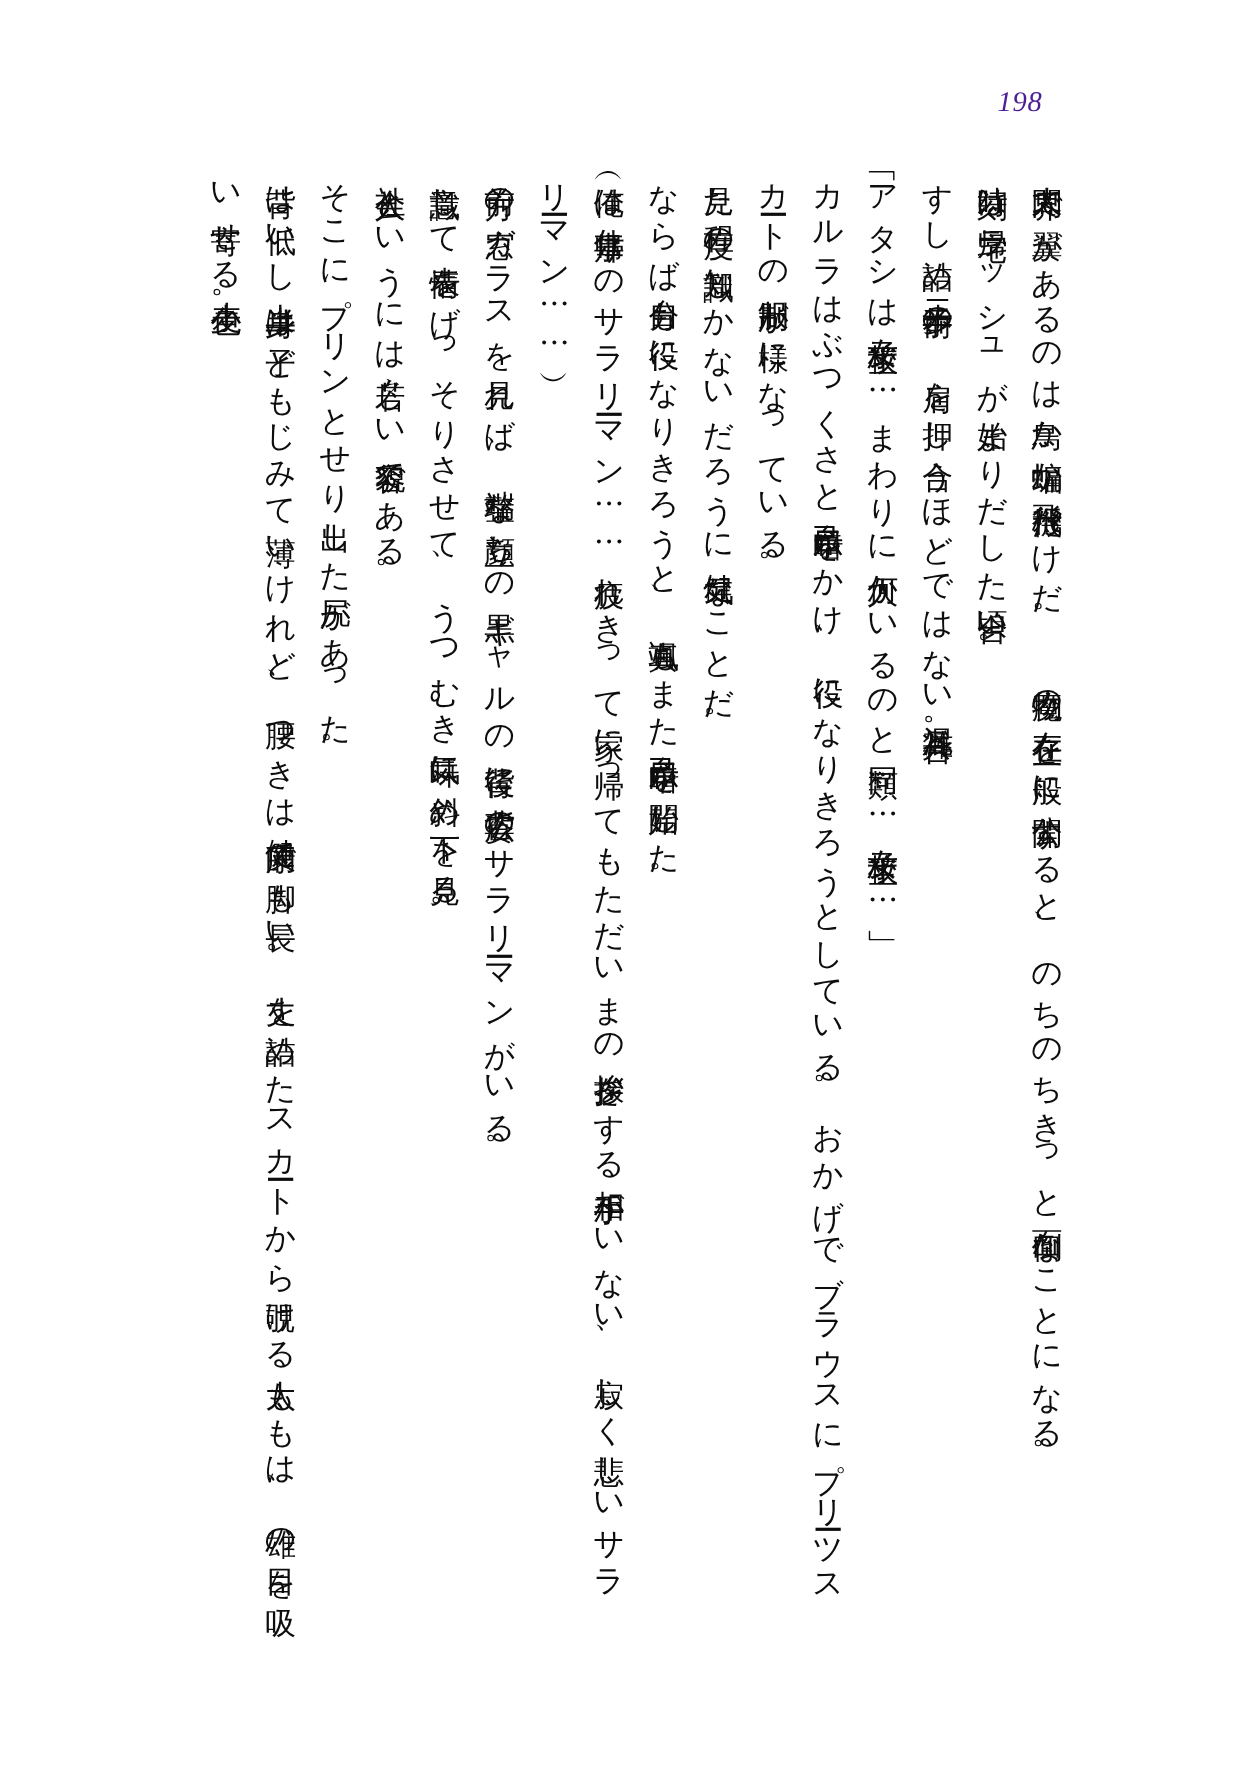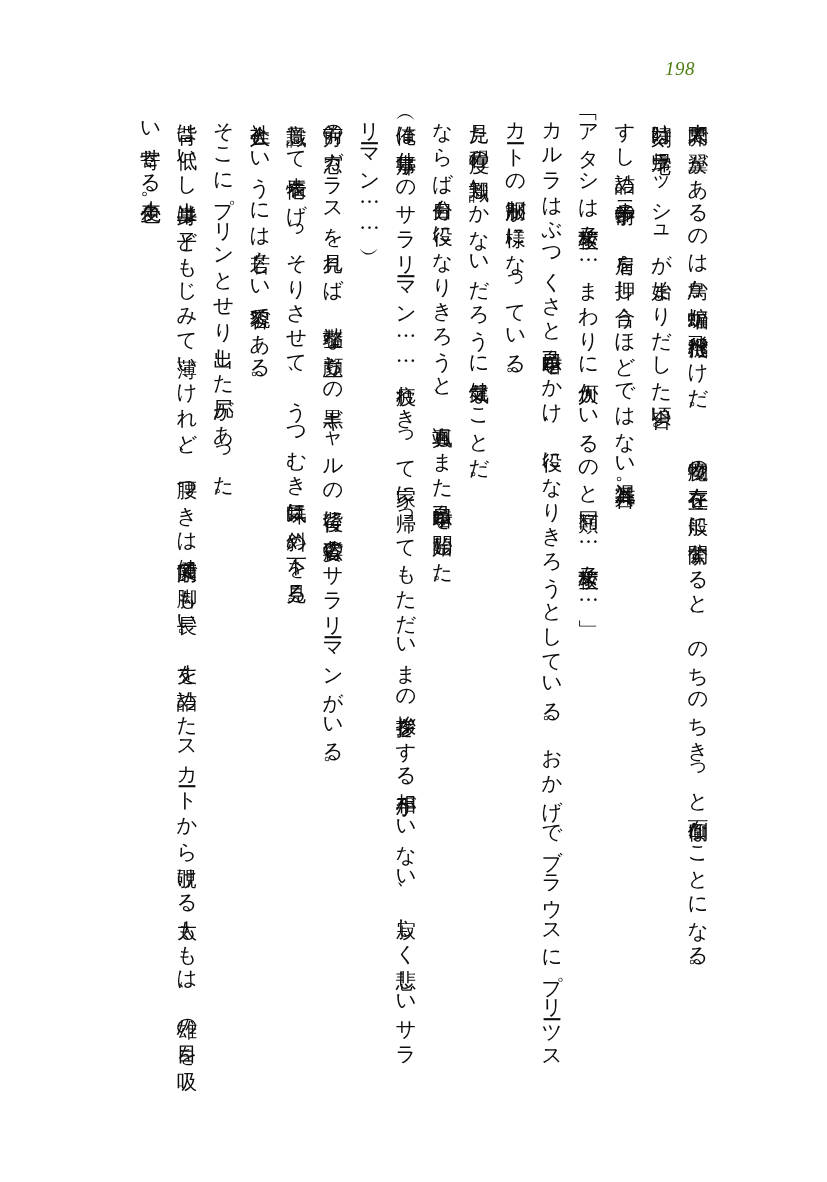--- a/index.html
+++ b/index.html
@@ -26,21 +26,21 @@
   }
 
   
   .page-number {
     position: absolute;
     top: 58px;
     right: 132px;
     font-family: "Liberation Serif", "DejaVu Serif", serif;
     font-style: italic;
     font-size: 19px;
-    color: #4d7c0f;
+    color: #4c1d95;
     letter-spacing: 0.5px;
   }
 
   
   .text-block {
     position: absolute;
     top: 108px;
     left: 86px;
     width: 630px;
     height: 970px;

